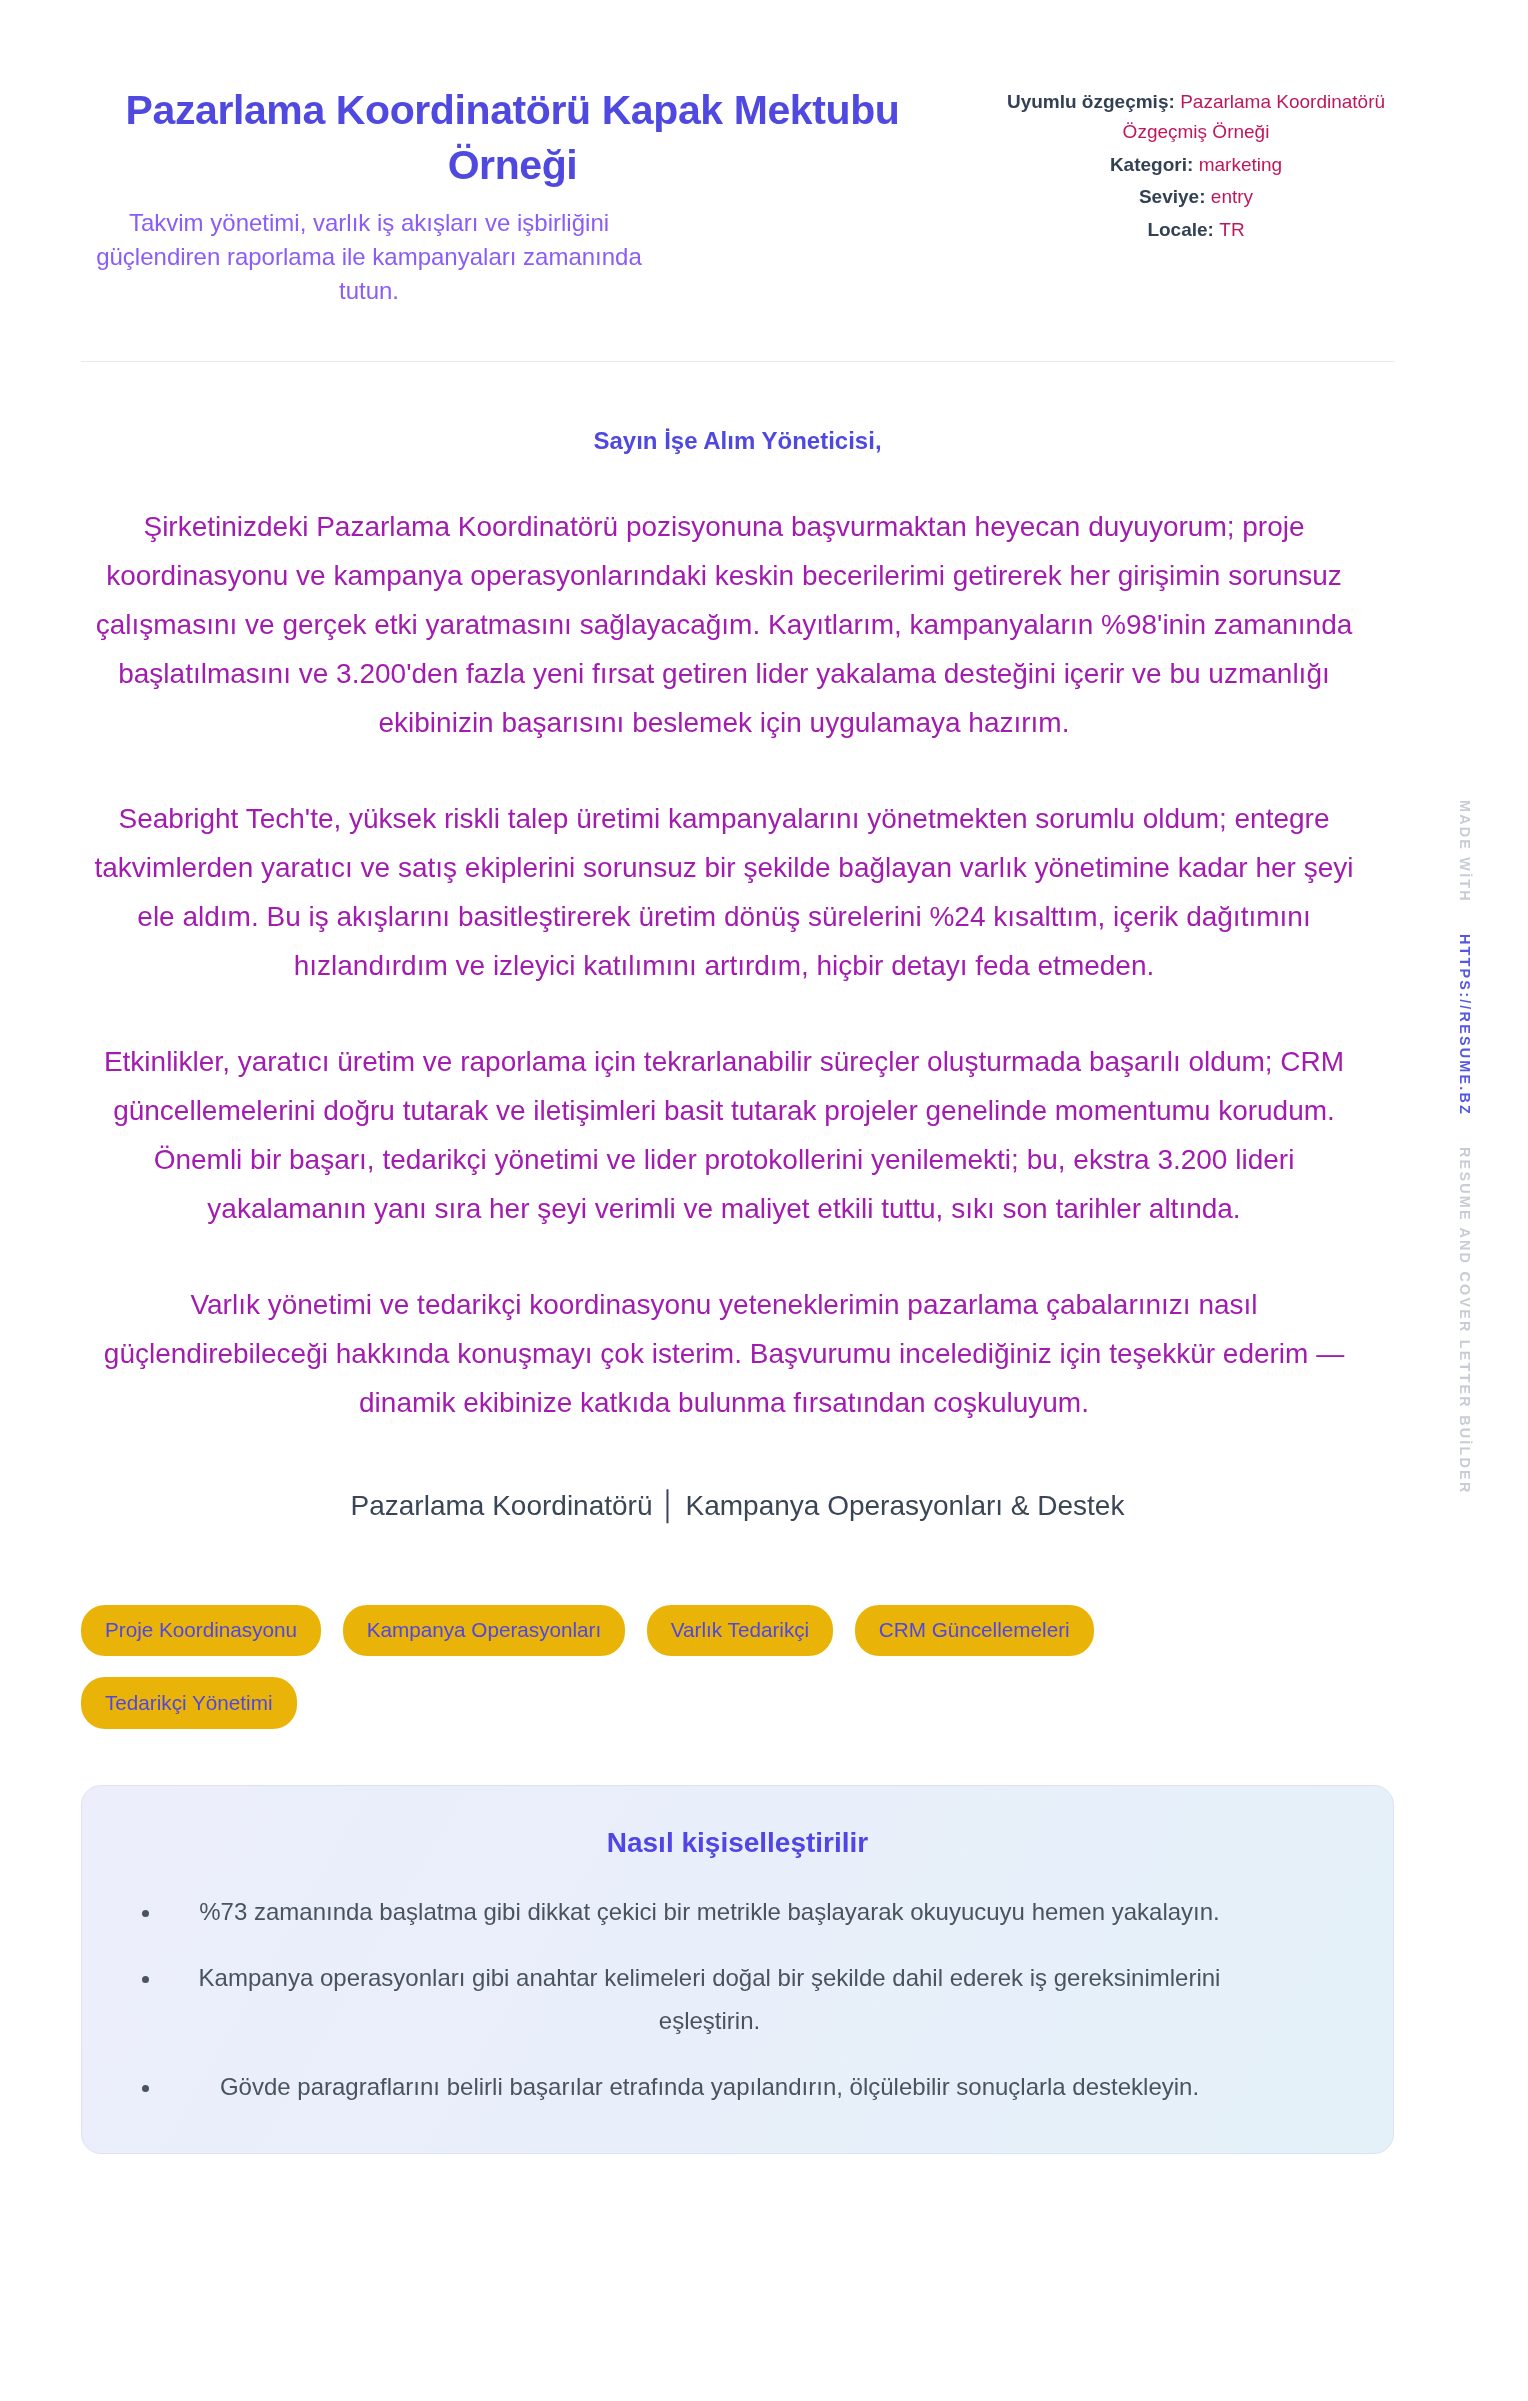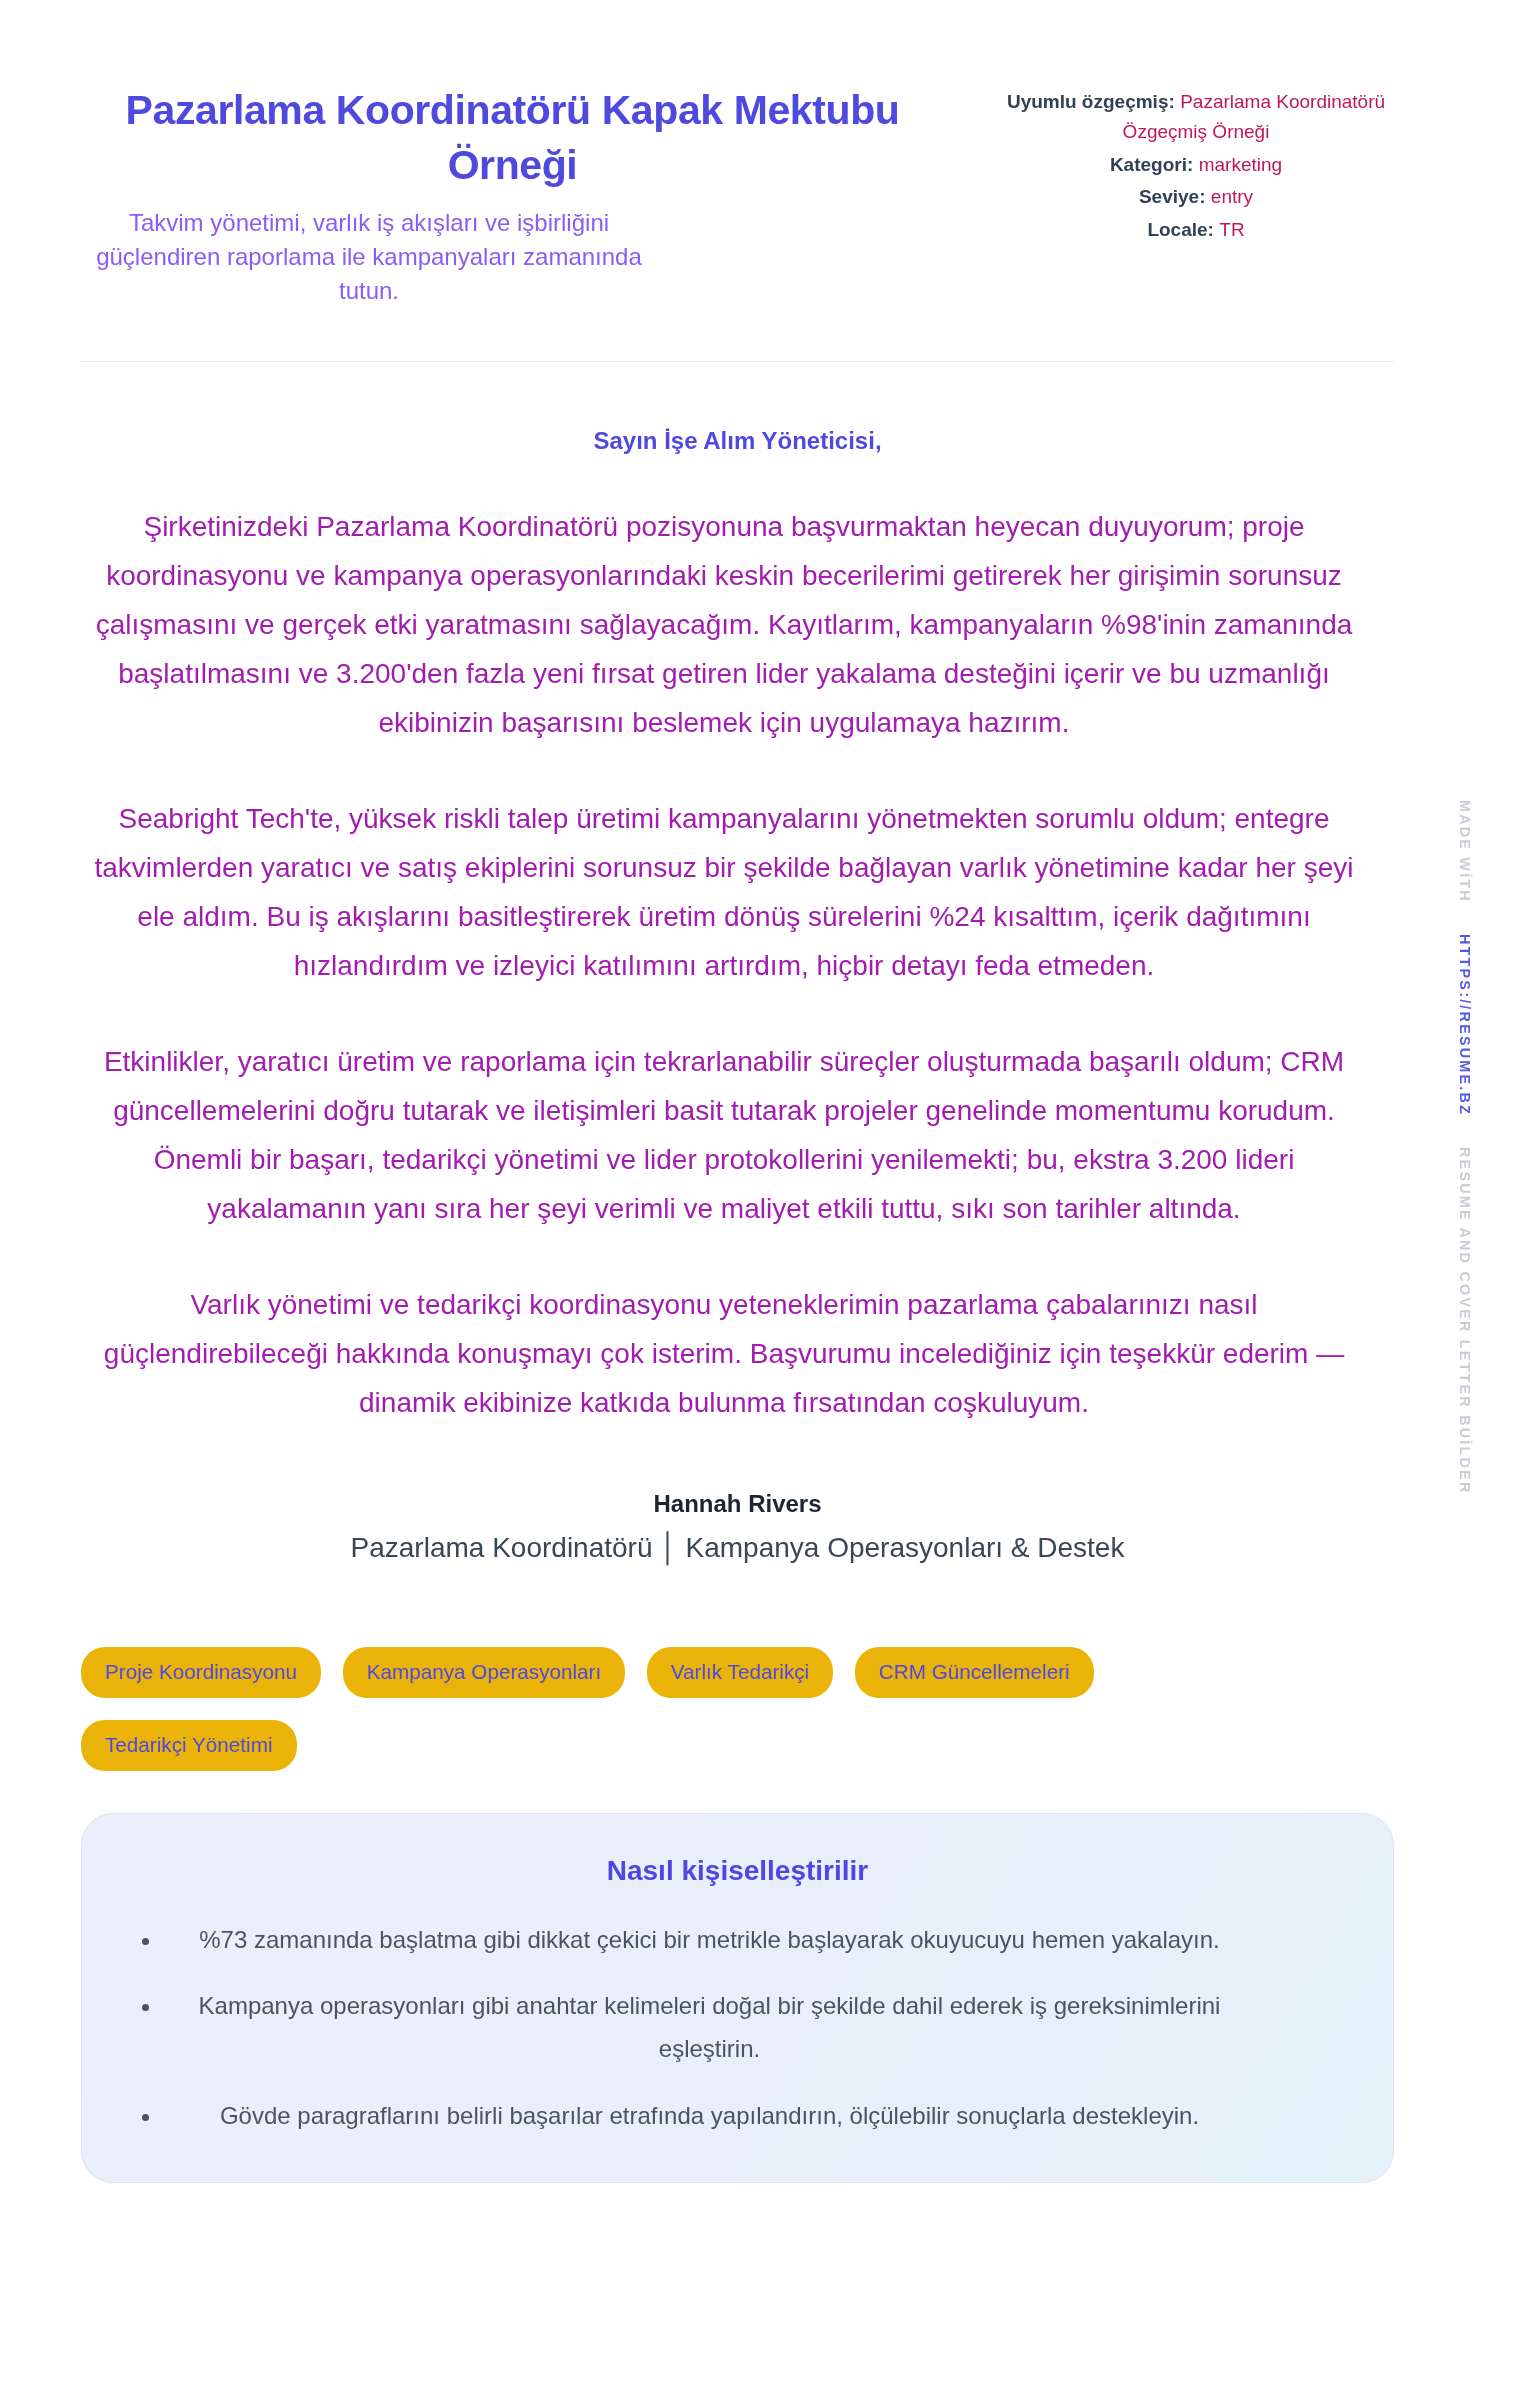--- a/index.html
+++ b/index.html
@@ -105,22 +105,22 @@
     color: #4f48e0;
     font-size: 20.7px;
     line-height: 1;
     padding: 15.3px 24px;
     border-radius: 24px;
     white-space: nowrap;
   }
 
   
   .tips {
-    margin-top: 42px;
-    border-radius: 32px;
+    margin-top: 56px;
+    border-radius: 20px;
     border: 0.9px solid #dee2f4;
     background: linear-gradient(120deg, #ecEEfb 0%, #e9effa 45%, #e4f1f9 100%);
     padding: 41px 50px 45px 50px;
   }
   .tips-title {
     font-size: 28px;
     font-weight: bold;
     color: #4f46e5;
   }
   .tips-list {
@@ -194,21 +194,20 @@
     <p class="greeting">Sayın İşe Alım Yöneticisi,</p>
 
     <div class="letter-body">
       <p>Şirketinizdeki Pazarlama Koordinatörü pozisyonuna başvurmaktan heyecan duyuyorum; proje koordinasyonu ve kampanya operasyonlarındaki keskin becerilerimi getirerek her girişimin sorunsuz çalışmasını ve gerçek etki yaratmasını sağlayacağım. Kayıtlarım, kampanyaların %98'inin zamanında başlatılmasını ve 3.200'den fazla yeni fırsat getiren lider yakalama desteğini içerir ve bu uzmanlığı ekibinizin başarısını beslemek için uygulamaya hazırım.</p>
       <p>Seabright Tech'te, yüksek riskli talep üretimi kampanyalarını yönetmekten sorumlu oldum; entegre takvimlerden yaratıcı ve satış ekiplerini sorunsuz bir şekilde bağlayan varlık yönetimine kadar her şeyi ele aldım. Bu iş akışlarını basitleştirerek üretim dönüş sürelerini %24 kısalttım, içerik dağıtımını hızlandırdım ve izleyici katılımını artırdım, hiçbir detayı feda etmeden.</p>
       <p>Etkinlikler, yaratıcı üretim ve raporlama için tekrarlanabilir süreçler oluşturmada başarılı oldum; CRM güncellemelerini doğru tutarak ve iletişimleri basit tutarak projeler genelinde momentumu korudum. Önemli bir başarı, tedarikçi yönetimi ve lider protokollerini yenilemekti; bu, ekstra 3.200 lideri yakalamanın yanı sıra her şeyi verimli ve maliyet etkili tuttu, sıkı son tarihler altında.</p>
       <p>Varlık yönetimi ve tedarikçi koordinasyonu yeteneklerimin pazarlama çabalarınızı nasıl güçlendirebileceği hakkında konuşmayı çok isterim. Başvurumu incelediğiniz için teşekkür ederim —dinamik ekibinize katkıda bulunma fırsatından coşkuluyum.</p>
     </div>
 
     <div class="signature">
-      <p class="signature-name">Hannah Rivers</p>
       <p class="signature-role">Pazarlama Koordinatörü │ Kampanya Operasyonları &amp; Destek</p>
     </div>
 
     <div class="tags">
       <span class="tag">Proje Koordinasyonu</span>
       <span class="tag">Kampanya Operasyonları</span>
       <span class="tag">Varlık Tedarikçi</span>
       <span class="tag">CRM Güncellemeleri</span>
       <span class="tag">Tedarikçi Yönetimi</span>
     </div>

